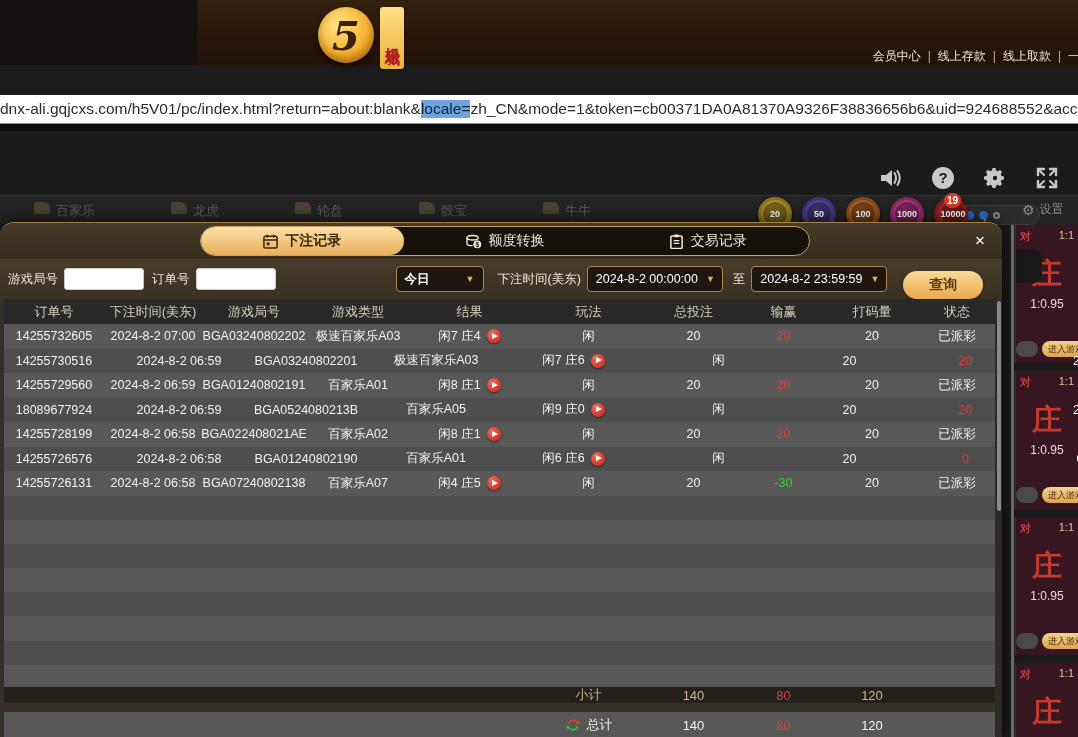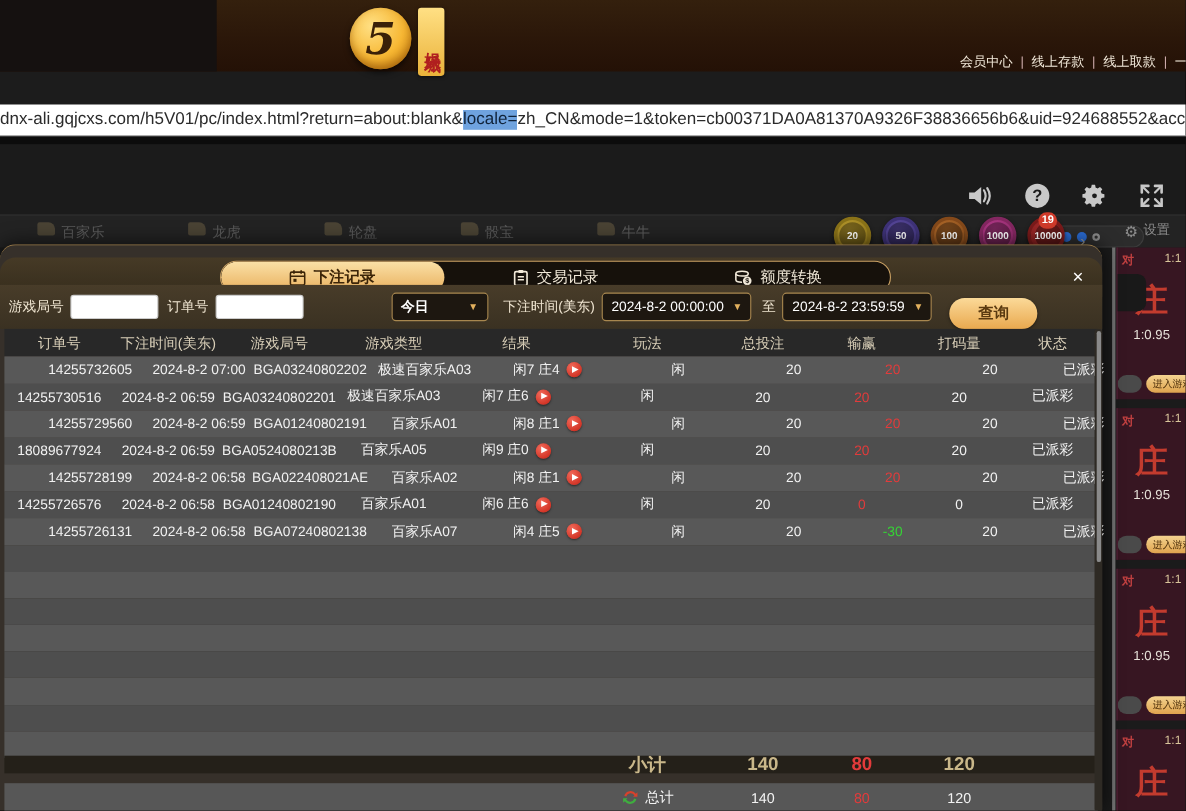--- a/index.html
+++ b/index.html
@@ -91,67 +91,67 @@
   .bgcard .odds { color:#e6e0d8; font-size:12px; text-align:center; margin-top:2px; }
   .bgcard .btns { position:absolute; bottom:6px; left:0; display:flex; gap:4px; }
   .pill-dark { width:22px; height:16px; background:#4a4a4a; border-radius:8px; }
   .pill-gold { min-width:48px; height:16px; background:linear-gradient(180deg,#f4d390,#dfa44e); border-radius:8px;
     color:#4a2c08; font-size:9px; display:flex; align-items:center; justify-content:center; white-space:nowrap; }
   .bgcard.first .thumb { position:absolute; left:-18px; top:24px; width:44px; height:34px; background:#191919; border-radius:8px; }
 
   
   .modal { position:absolute; left:0; top:222px; width:1002px; height:515px; z-index:5;
     background:#36302a; border-radius:14px 14px 0 0; border-top:1px solid #a3814c; box-shadow:0 0 18px rgba(0,0,0,.7); }
-  .tabband { position:absolute; left:0; top:11px; width:100%; height:36px;
+  .tabband { position:absolute; left:0; top:0; width:100%; height:36px;
     background:linear-gradient(180deg,#463a26,#352c1c); border-radius:14px 14px 0 0;text-align:center; }
   .tabbar { position:absolute; left:200px; top:3px; width:610px; height:30px; background:#16110b;
     border:1px solid #c9a063; border-radius:16px; display:flex; overflow:hidden; }
   .tab { flex:1; display:flex; align-items:center; justify-content:center; gap:7px;
     color:#f2ead9; font-size:14px; cursor:pointer; border-radius:16px; }
   .tab.active { background:linear-gradient(180deg,#fae0a6,#e9af5c); color:#3c2508; font-weight:bold; }
   .tab svg { display:block; }
   .modal-close { position:absolute; right:12px; top:8px; width:20px; height:20px; color:#fff; font-size:17px;
     display:flex; align-items:center; justify-content:center; cursor:pointer; }
 
   .filter-row { position:absolute; left:0; top:36px; width:100%; height:40px;
     background:linear-gradient(180deg,#483c29,#3a3122); display:flex; align-items:center; font-size:12.5px; color:#f0e6d2; }
   .flabel { margin-left:8px; white-space:nowrap; }
   .finput { margin-left:6px; width:80px; height:22px; background:#fff; border:1px solid #ccc; border-radius:3px;
     font-size:12px; padding:0 4px; color:#222; }
   .fselect { margin-left:6px; height:26px; background:#1d1710; border:1px solid #a8874f; border-radius:4px;
     color:#fff; font-size:12.5px; display:flex; align-items:center; justify-content:space-between;
     padding:0 8px; cursor:pointer; white-space:nowrap; }
   .fselect .arr { color:#e3b15e; font-size:9px; margin-left:8px; }
-  .sel-today { width:88px; margin-left:80px; font-weight:bold;text-align:right; }
+  .sel-today { width:88px; margin-left:120px; font-weight:bold;text-align:right; }
   .sel-from { width:136px; }
   .sel-to { width:136px; }
   .to-lbl { margin-left:10px; }
   .btn-query { margin-left:16px; width:80px; height:28px; border-radius:14px;
     background:linear-gradient(180deg,#fbd998,#e9a94f); color:#5a3a10; font-weight:bold; font-size:14px;
     display:flex; align-items:center; justify-content:center; cursor:pointer; box-shadow:0 1px 3px rgba(0,0,0,.5);margin-top:12px; }
 
   .tbl { position:absolute; left:4px; top:76px; width:994px; }
   .tgrid { display:grid; grid-template-columns:100px 98px 104px 104px 119px 119px 91px 89px 88px 82px; }
   .thead { height:25px; background:#282828; color:#d9cfb8; font-size:13px; }
   .thead .th, .cell { display:flex; align-items:center; justify-content:center; white-space:nowrap; overflow:hidden; }
   .trow { height:24.5px; color:#f2f2f2; font-size:12.5px; }
-  .trow.odd { background:#585858;padding-left:28px; }
-  .trow.even { background:#4e4e4e; }
+  .trow.odd { background:#585858; }
+  .trow.even { background:#4e4e4e;gap:26px; }
   .stripe { height:24.2px; }
   .stripe.odd { background:#585858; }
   .stripe.even { background:#4e4e4e; }
   .win-red { color:#e23b3b; }
   .win-green { color:#35d435; }
   .playbtn { width:14px; height:14px; border-radius:50%; background:radial-gradient(circle at 35% 30%,#f26a5a,#c61f12);
     margin-left:6px; position:relative; cursor:pointer; flex:0 0 auto; box-shadow:0 1px 2px rgba(0,0,0,.5); }
   .playbtn::after { content:""; position:absolute; left:5px; top:3.5px; width:0; height:0;
     border-left:6px solid #fff; border-top:3.5px solid transparent; border-bottom:3.5px solid transparent; }
 
   .row-subtotal { position:absolute; left:4px; top:464px; width:994px; height:16px; background:#242019;
-    color:#c9b78a; font-size:17px;font-weight:bold; }
+    color:#c9b78a; font-size:13px; }
   .row-total { position:absolute; left:4px; top:489px; width:994px; height:26px; background:#575757;
     color:#f2f2f2; font-size:13px; }
   .lblcell { display:flex; align-items:center; justify-content:center; gap:6px; }
   .refresh-ico { width:16px; height:16px; position:relative; flex:0 0 auto; }
 
   .mscroll { position:absolute; right:0px; top:76px; width:7px; height:439px; background:#2e2a24; border-radius:3px; }
   .mthumb { position:absolute; left:1.5px; top:2px; width:4px; height:210px; background:#8a8a8a; border-radius:2px; }
 </style>
 </head>
 <body>
@@ -315,39 +315,39 @@
                 <line x1="1" y1="6.5" x2="15" y2="6.5" stroke="currentColor" stroke-width="1.6"></line>
                 <line x1="4.5" y1="0.8" x2="4.5" y2="4" stroke="currentColor" stroke-width="1.6"></line>
                 <line x1="11.5" y1="0.8" x2="11.5" y2="4" stroke="currentColor" stroke-width="1.6"></line>
                 <rect x="4" y="9" width="3" height="3" fill="currentColor"></rect>
               </svg>
             </span>
             <span>下注记录</span>
           </div>
           <div class="tab">
             <span style="display: flex;">
+              <svg width="16" height="15" viewBox="0 0 17 16">
+                <ellipse cx="7" cy="4" rx="6" ry="2.4" fill="none" stroke="currentColor" stroke-width="1.5"></ellipse>
+                <path d="M1 4v6c0 1.3 2.7 2.4 6 2.4" fill="none" stroke="currentColor" stroke-width="1.5"></path>
+                <circle cx="12" cy="11" r="4.2" fill="currentColor"></circle>
+                <text x="12" y="13.5" text-anchor="middle" font-size="7" fill="#16110b" font-weight="bold">$</text>
+              </svg>
+            </span>
+            <span>额度转换</span>
+          </div>
+          <div class="tab">
+            <span style="display: flex;">
               <svg width="15" height="15" viewBox="0 0 16 16">
                 <rect x="2" y="2" width="12" height="13.5" rx="1.5" fill="none" stroke="currentColor" stroke-width="1.6"></rect>
                 <rect x="5.5" y="0.5" width="5" height="3" rx="1" fill="currentColor"></rect>
                 <line x1="5" y1="7" x2="11" y2="7" stroke="currentColor" stroke-width="1.4"></line>
                 <line x1="5" y1="10" x2="11" y2="10" stroke="currentColor" stroke-width="1.4"></line>
               </svg>
             </span>
             <span>交易记录</span>
-          </div>
-          <div class="tab">
-            <span style="display: flex;">
-              <svg width="16" height="15" viewBox="0 0 17 16">
-                <ellipse cx="7" cy="4" rx="6" ry="2.4" fill="none" stroke="currentColor" stroke-width="1.5"></ellipse>
-                <path d="M1 4v6c0 1.3 2.7 2.4 6 2.4" fill="none" stroke="currentColor" stroke-width="1.5"></path>
-                <circle cx="12" cy="11" r="4.2" fill="currentColor"></circle>
-                <text x="12" y="13.5" text-anchor="middle" font-size="7" fill="#16110b" font-weight="bold">$</text>
-              </svg>
-            </span>
-            <span>额度转换</span>
           </div>
         </div>
       <div class="modal-close">×</div>
     </div>
 
     <div class="filter-row">
       <span class="flabel">游戏局号</span>
       <input class="finput" value="" style="">
       <span class="flabel">订单号</span>
       <input class="finput" value="" style="">

